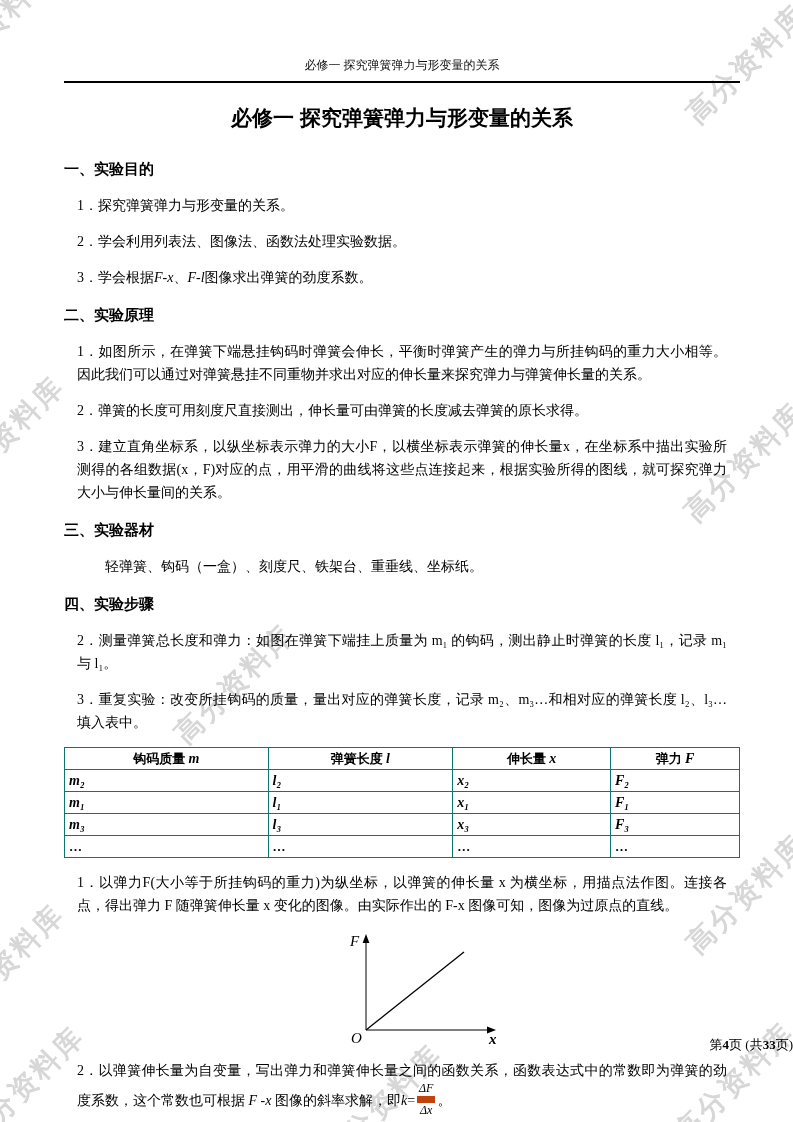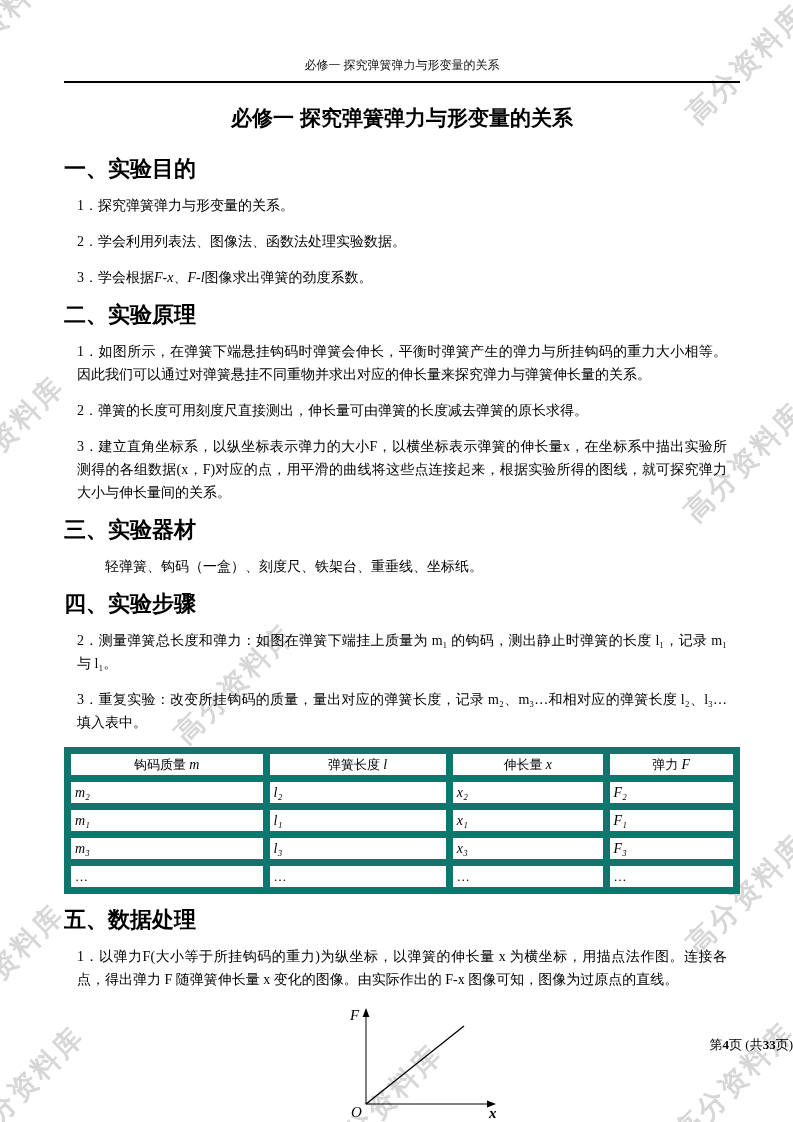--- a/index.html
+++ b/index.html
@@ -6,28 +6,28 @@
   body{background:#ffffff;font-family:"Liberation Serif",serif;}
   .page{position:relative;width:793px;height:1122px;background:#ffffff;overflow:hidden;color:#000;}
   .wm{position:absolute;z-index:0;font-family:"Liberation Sans",sans-serif;font-size:28px;font-weight:bold;
       color:#d7d7d7;letter-spacing:3px;white-space:nowrap;transform:rotate(-45deg);transform-origin:0 50%;
       pointer-events:none;user-select:none;}
   .content{position:relative;z-index:1;padding:58px 53px 0 64px;}
   .running-header{text-align:center;font-size:12px;line-height:14px;color:#111;}
   .header-rule{margin-top:9px;border-top:2px solid #000;height:0;}
   .doc-title{margin:20px 0 0;text-align:center;font-size:21px;line-height:30px;font-weight:bold;
              font-family:"Liberation Sans",sans-serif;}
-  .sec{margin:14px 0 8px;font-size:22px;line-height:24px;font-weight:bold;font-family:"Liberation Sans",sans-serif;}
+  .sec{margin:14px 0 8px;font-size:15px;line-height:24px;font-weight:bold;font-family:"Liberation Sans",sans-serif;}
   .sec.first{margin-top:24px;}
   .para{margin:13px;font-size:14px;line-height:23px;text-align:justify;}
   .var{font-family:"Liberation Serif",serif;font-style:italic;}
   .indent2{text-indent:2em;}
   table.data{width:100%;border-collapse:collapse;margin-top:8px;}
-  table.data th,table.data td{border:7px solid #0f766e;height:19px;padding:1px 4px;
-      vertical-align:middle;font-size:13px;font-weight:normal;}
+  table.data th,table.data td{border:1px solid #0f766e;height:19px;padding:1px 4px;
+      vertical-align:middle;font-size:13px;font-weight:bold;}
   table.data .var{font-size:14px;}
   .graph-wrap{margin:6px 0 2px 278px;height:116px;}
   .gvar{font-family:"Liberation Serif",serif;font-style:italic;font-size:15px;}
   .gbold{font-weight:bold;}
   .frac{display:inline-block;vertical-align:-9px;text-align:center;font-family:"Liberation Serif",serif;
         font-style:italic;font-size:12px;line-height:13px;margin:0 2px;}
   .frac .num{display:block;border-bottom:7px solid #c2410c;padding:0 2px 1px;}
   .frac .den{display:block;padding:1px 2px 0;}
   .footer{position:absolute;z-index:1;left:0;right:0;top:1036px;text-align:right;font-size:13px;}
   .fnum{font-weight:bold;}
@@ -102,21 +102,20 @@
         </tr>
         <tr>
           <td>…</td>
           <td>…</td>
           <td>…</td>
           <td>…</td>
         </tr>
       </tbody>
     </table>
 
-    <div class="sec">五、数据处理</div>
     <p class="para">1．以弹力F(大小等于所挂钩码的重力)为纵坐标，以弹簧的伸长量 x 为横坐标，用描点法作图。连接各点，得出弹力 F 随弹簧伸长量 x 变化的图像。由实际作出的 F-x 图像可知，图像为过原点的直线。</p>
 
     <div class="graph-wrap">
       <svg width="160" height="116" viewBox="0 0 160 116">
         <line x1="24" y1="100" x2="24" y2="12" stroke="#000" stroke-width="1"></line>
         <polygon points="24,4 20.6,13 27.4,13" fill="#000"></polygon>
         <line x1="24" y1="100" x2="146" y2="100" stroke="#000" stroke-width="1"></line>
         <polygon points="154,100 145,96.6 145,103.4" fill="#000"></polygon>
         <line x1="24" y1="100" x2="122" y2="22" stroke="#000" stroke-width="1.3"></line>
         <text x="8" y="16" class="gvar">F</text>

